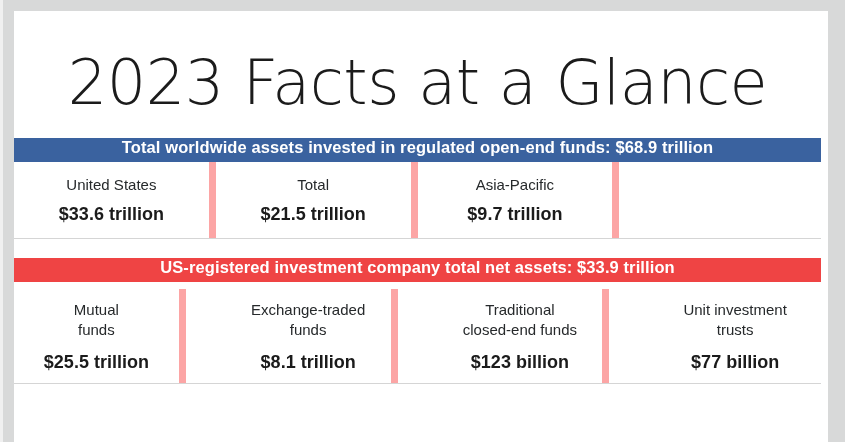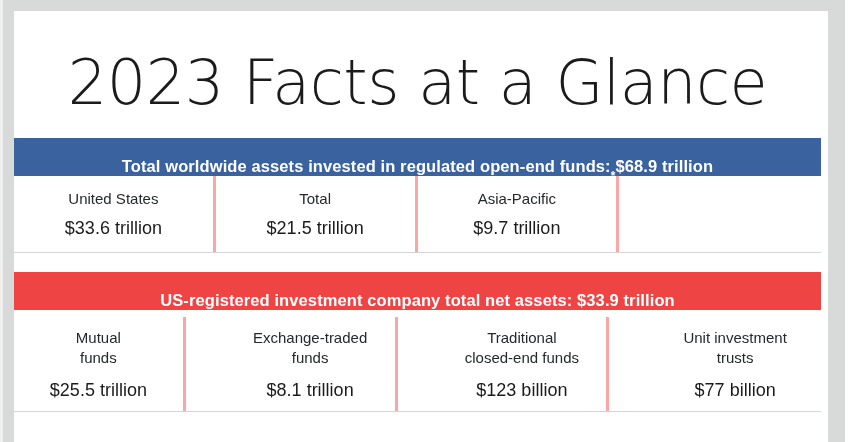--- a/index.html
+++ b/index.html
@@ -81,23 +81,23 @@
     font-weight: 300;
     line-height: 110px;
     letter-spacing: -0.5px;
     color: #1b1b1b;
     font-family: "DejaVu Sans", sans-serif;
     white-space: nowrap;
   }
 
   
   .banner {
-    height: 38px;
+    height: 24px;
     display: flex;
-    align-items: flex-end;
+    align-items: flex-start;
     justify-content: center;
     color: #ffffff;
     font-size: 16.5px;
     font-weight: bold;
     letter-spacing: 0.1px;
     white-space: nowrap;
   }
   .banner-primary { background: #3a629f; }
   .banner-secondary { background: #ef4444; }
 
@@ -113,36 +113,36 @@
     grid-template-columns: repeat(4, 1fr);
   }
   .grid-a { height: 76px; }
   .grid-b { height: 94px; gap: 40px; }
 
   .cell {
     display: flex;
     flex-direction: column;
     align-items: center;
     justify-content: center;
-    border-right: 3px solid #fca5a5;
+    border-right: 7px solid #fca5a5;
     box-sizing: border-box;
   }
   .cell:last-child { border-right: none; }
 
   .cell-label {
     font-size: 15px;
     font-weight: 400;
     color: #26292b;
     text-align: center;
     line-height: 20px;
     white-space: pre-line;
   }
   .cell-value {
     font-size: 18px;
-    font-weight: normal;
+    font-weight: bold;
     color: #1b1b1b;
     text-align: center;
     margin-top: 9px;
     white-space: nowrap;
   }
   .grid-b .cell-value { margin-top: 12px; }
 
   .rule {
     height: 1px;
     background: #d5d5d5;

